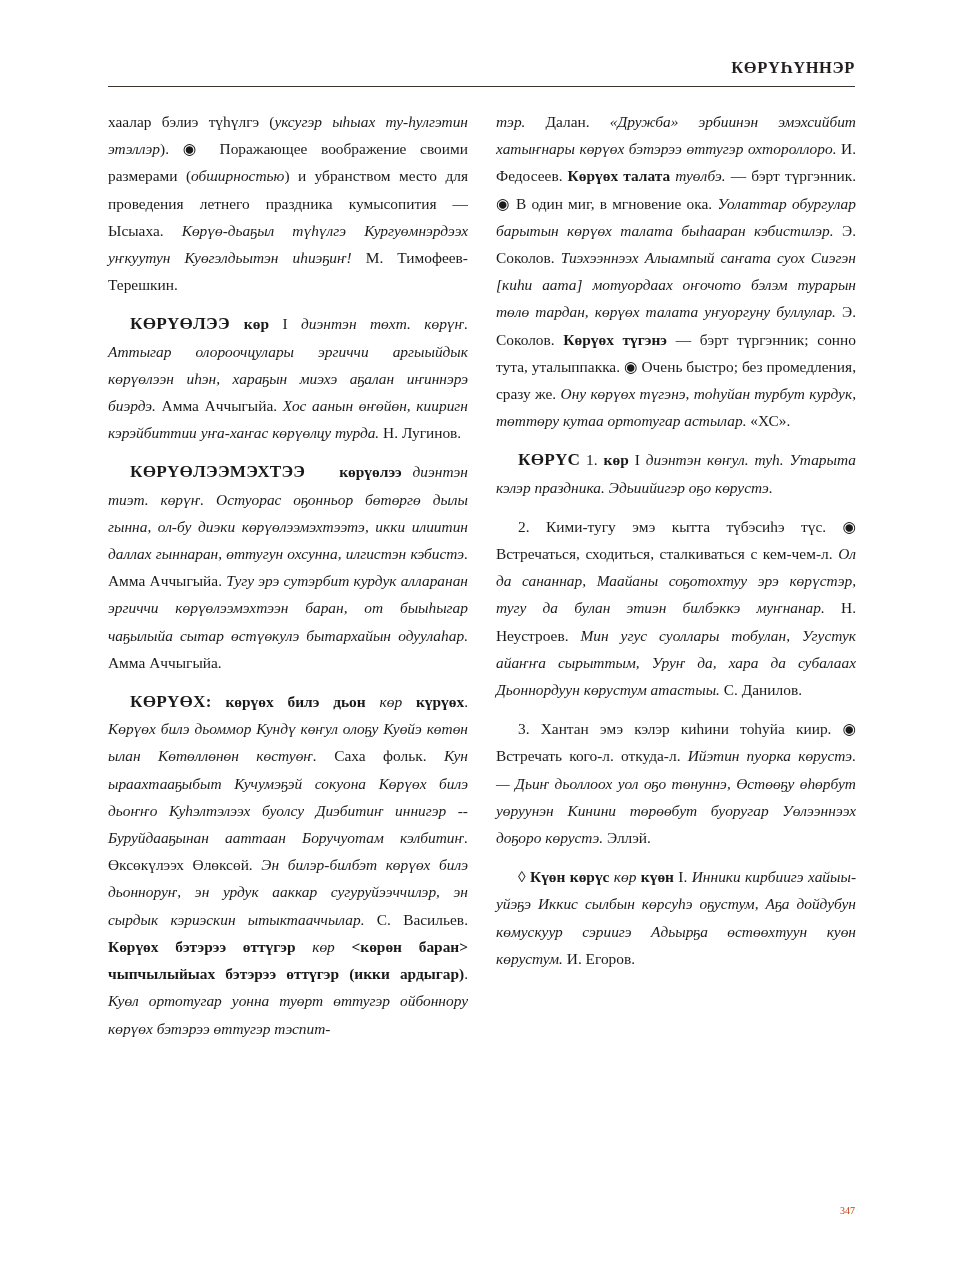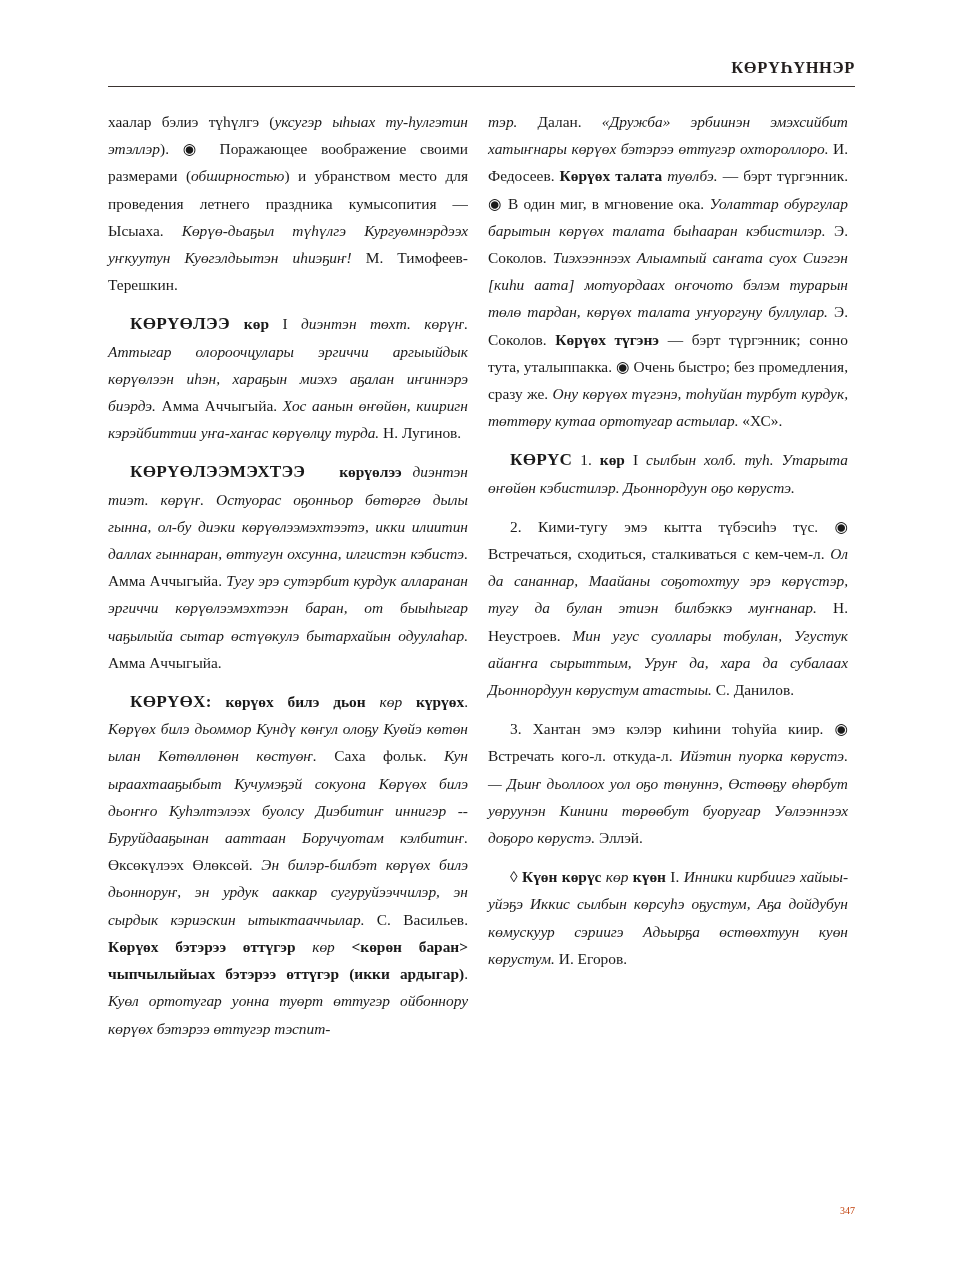--- a/index.html
+++ b/index.html
@@ -44,21 +44,21 @@
   }
 
   
   .columns {
     position: absolute;
     left: 108px;
     top: 108px;
     width: 748px;
     height: 1070px;
     display: flex;
-    gap: 20px;
+    gap: 28px;
   }
   .col {
     width: 360px;
     flex: 0 0 360px;
   }
 
   
   .p {
     margin: 0;
     font-size: 15.4px;
@@ -117,21 +117,21 @@
       <p class="p indent"><span class="hw">КӨРҮӨЛЭЭМЭХТЭЭ</span><span class="spacer-lg"></span><span class="bd">көрүөлээ</span><span class="it"> диэнтэн тиэт. көрүҥ.</span><span class="it"> Остуорас оҕонньор бөтөргө дылы гынна, ол-бу диэки </span><span class="it ul">көрүөлээмэхтээтэ</span><span class="it">, икки илиитин даллах гыннаран, өттугун охсунна, илгистэн кэбистэ.</span><span class="rm"> Амма Аччыгыйа. </span><span class="it">Тугу эрэ сутэрбит курдук алларанан эргиччи </span><span class="it ul">көрүөлээмэхтээн</span><span class="it"> баран, от быыһыгар чаҕылыйа сытар өстүөкулэ бытархайын одуулаһар.</span><span class="rm"> Амма Аччыгыйа.</span></p>
 
       <p class="p indent"><span class="hw">КӨРҮӨХ:</span><span class="bd"> көрүөх билэ дьон</span><span class="it"> көр </span><span class="bd">күрүөх</span><span class="rm">. </span><span class="it ul">Көрүөх билэ дьоммор</span><span class="it"> Кундү көҥул олоҕу Куөйэ көтөн ылан Көтөллөнөн көстуөҥ.</span><span class="rm"> Саха фольк. </span><span class="it">Кун ыраахтааҕыбыт Кучумэҕэй сокуона </span><span class="it ul">Көрүөх билэ дьоҥҥо</span><span class="it"> Куһэлтэлээх буолсу Диэбитиҥ иннигэр -- Буруйдааҕынан ааттаан Боручуотам кэлбитиҥ.</span><span class="rm"> Өксөкүлээх Өлөксөй. </span><span class="it">Эн билэр-билбэт </span><span class="it ul">көрүөх билэ дьонноруҥ</span><span class="it">, эн урдук ааккар сугуруйээччилэр, эн сырдык кэриэскин ытыктааччылар.</span><span class="rm"> С. Васильев. </span><span class="bd">Көрүөх бэтэрээ өттүгэр</span><span class="it"> көр </span><span class="bd">&lt;көрөн баран&gt; чыпчылыйыах бэтэрээ өттүгэр (икки ардыгар)</span><span class="rm">. </span><span class="it">Куөл ортотугар уонна туөрт өттугэр ойбоннору </span><span class="it ul">көрүөх бэтэрээ өттугэр</span><span class="it"> тэспит-</span></p>
 
     </div>
 
     <div class="col">
 
       <p class="p"><span class="it">тэр.</span><span class="rm"> Далан. </span><span class="it">«Дружба» эрбиинэн эмэхсийбит хатыҥнары </span><span class="it ul">көрүөх бэтэрээ өттугэр</span><span class="it"> охтороллоро.</span><span class="rm"> И. Федосеев. </span><span class="bd">Көрүөх талата</span><span class="it"> туөлбэ.</span><span class="rm"> — бэрт түргэнник. </span><span class="sensemark">◉</span><span class="rm"> В один миг, в мгновение ока. </span><span class="it">Уолаттар обургулар барытын </span><span class="it ul">көрүөх талата</span><span class="it"> быһааран кэбистилэр.</span><span class="rm"> Э. Соколов. </span><span class="it">Тиэхээннээх Алыампый саҥата суох Сиэгэн [киһи аата] мотуордаах оҥочото бэлэм турарын төлө тардан, </span><span class="it ul">көрүөх талата</span><span class="it"> уҥуоргуну буллулар.</span><span class="rm"> Э. Соколов. </span><span class="bd">Көрүөх түгэнэ</span><span class="rm"> — бэрт түргэнник; сонно тута, уталыппакка. </span><span class="sensemark">◉</span><span class="rm"> Очень быстро; без промедления, сразу же. </span><span class="it">Ону </span><span class="it ul">көрүөх түгэнэ</span><span class="it">, тоһуйан турбут курдук, төттөру кутаа ортотугар астылар.</span><span class="rm"> «ХС».</span></p>
 
-      <p class="p indent"><span class="hw">КӨРҮС</span><span class="rm"> 1. </span><span class="bd">көр</span><span class="rm"> I </span><span class="it">сылбын холб. туһ.</span><span class="it"> Утарыта </span><span class="it ul">өҥөйөн</span><span class="it"> кэбистилэр. Дьоннордуун оҕо </span><span class="it ul">көрустэ</span><span class="it">.</span></p>
+      <p class="p indent"><span class="hw">КӨРҮС</span><span class="rm"> 1. </span><span class="bd">көр</span><span class="rm"> I </span><span class="it">диэнтэн көҥул. туһ.</span><span class="it"> Утарыта </span><span class="it ul">кэлэр</span><span class="it"> праздника. Эдьиийигэр оҕо </span><span class="it ul">көрустэ</span><span class="it">.</span></p>
 
       <p class="p indent"><span class="rm">2. </span><span class="rm">Кими-тугу эмэ кытта түбэсиһэ түс. </span><span class="sensemark">◉</span><span class="rm"> Встречаться, сходиться, сталкиваться с кем-чем-л. </span><span class="it">Ол да сананнар, Маайаны соҕотохтуу эрэ </span><span class="it ul">көрүстэр</span><span class="it">, тугу да булан этиэн билбэккэ муҥнанар.</span><span class="rm"> Н. Неустроев. </span><span class="it">Мин угус суоллары тобулан, Угустук </span><span class="it ul">айаҥҥа</span><span class="it"> сырыттым, Уруҥ да, хара да субалаах Дьоннордуун </span><span class="it ul">көрустум</span><span class="it"> атастыы.</span><span class="rm"> С. Данилов.</span></p>
 
       <p class="p indent"><span class="rm">3. </span><span class="rm">Хантан эмэ кэлэр киһини тоһуйа киир. </span><span class="sensemark">◉</span><span class="rm"> Встречать кого-л. откуда-л. </span><span class="it">Ийэтин пуорка </span><span class="it ul">көрустэ</span><span class="it">. — Дьиҥ дьоллоох уол оҕо төнуннэ, Өстөөҕу өһөрбут уөруунэн Кинини төрөөбут буоругар Уөлээннээх доҕоро </span><span class="it ul">көрустэ</span><span class="it">.</span><span class="rm"> Эллэй.</span></p>
 
       <p class="p indent"><span class="sensemark">◊</span><span class="bd"> Күөн көрүс</span><span class="it"> көр </span><span class="bd">күөн</span><span class="rm"> I. </span><span class="it">Инники кирбиигэ хайыы-уйэҕэ Иккис сылбын көрсуһэ оҕустум, Аҕа дойдубун көмускуур сэриигэ Адьырҕа өстөөхтуун </span><span class="it ul">куөн көрустум</span><span class="it">.</span><span class="rm"> И. Егоров.</span></p>
 
 
     </div>
   </div>

